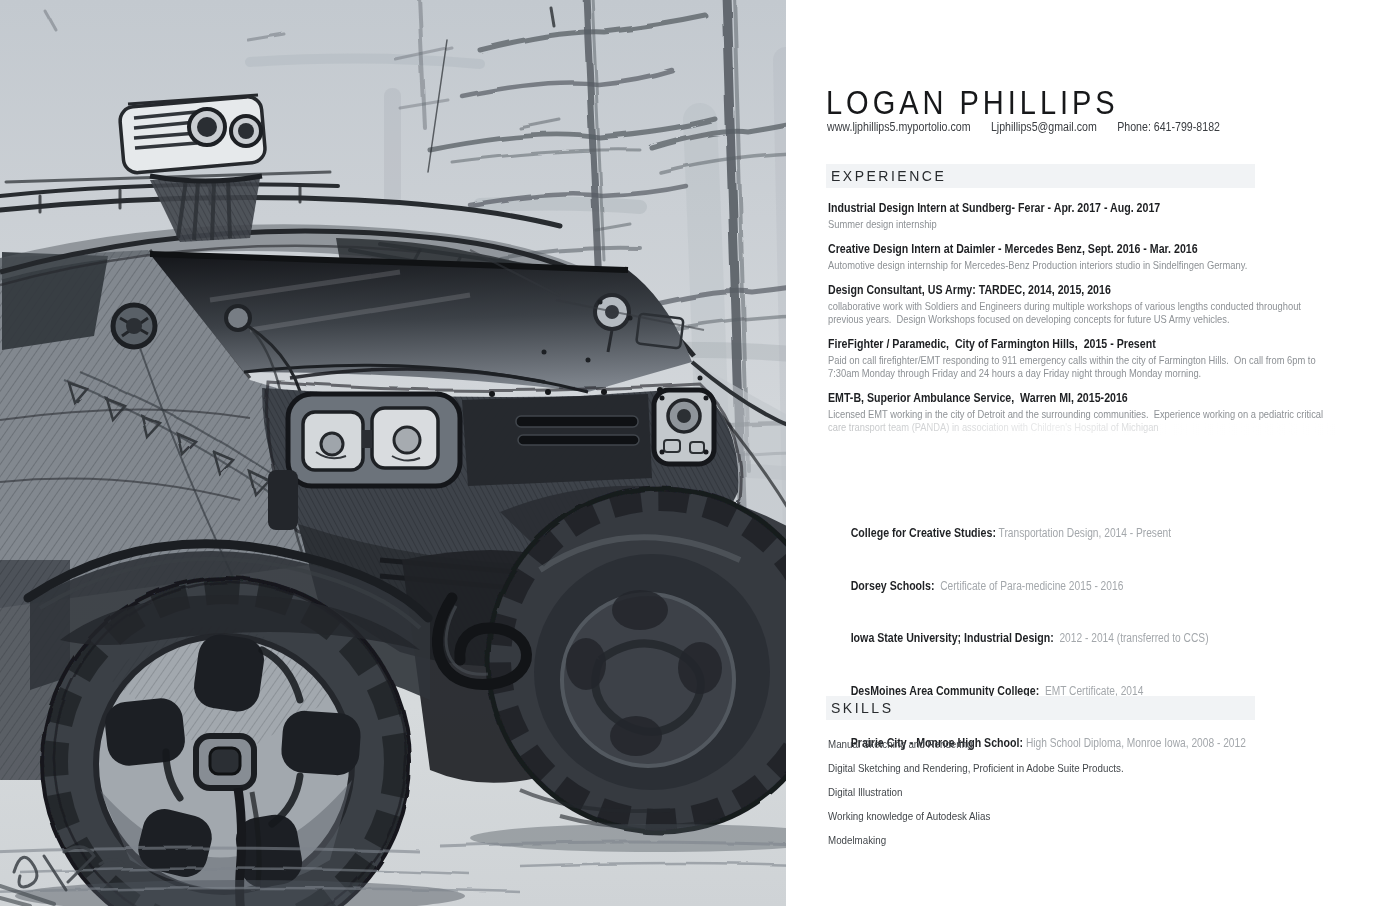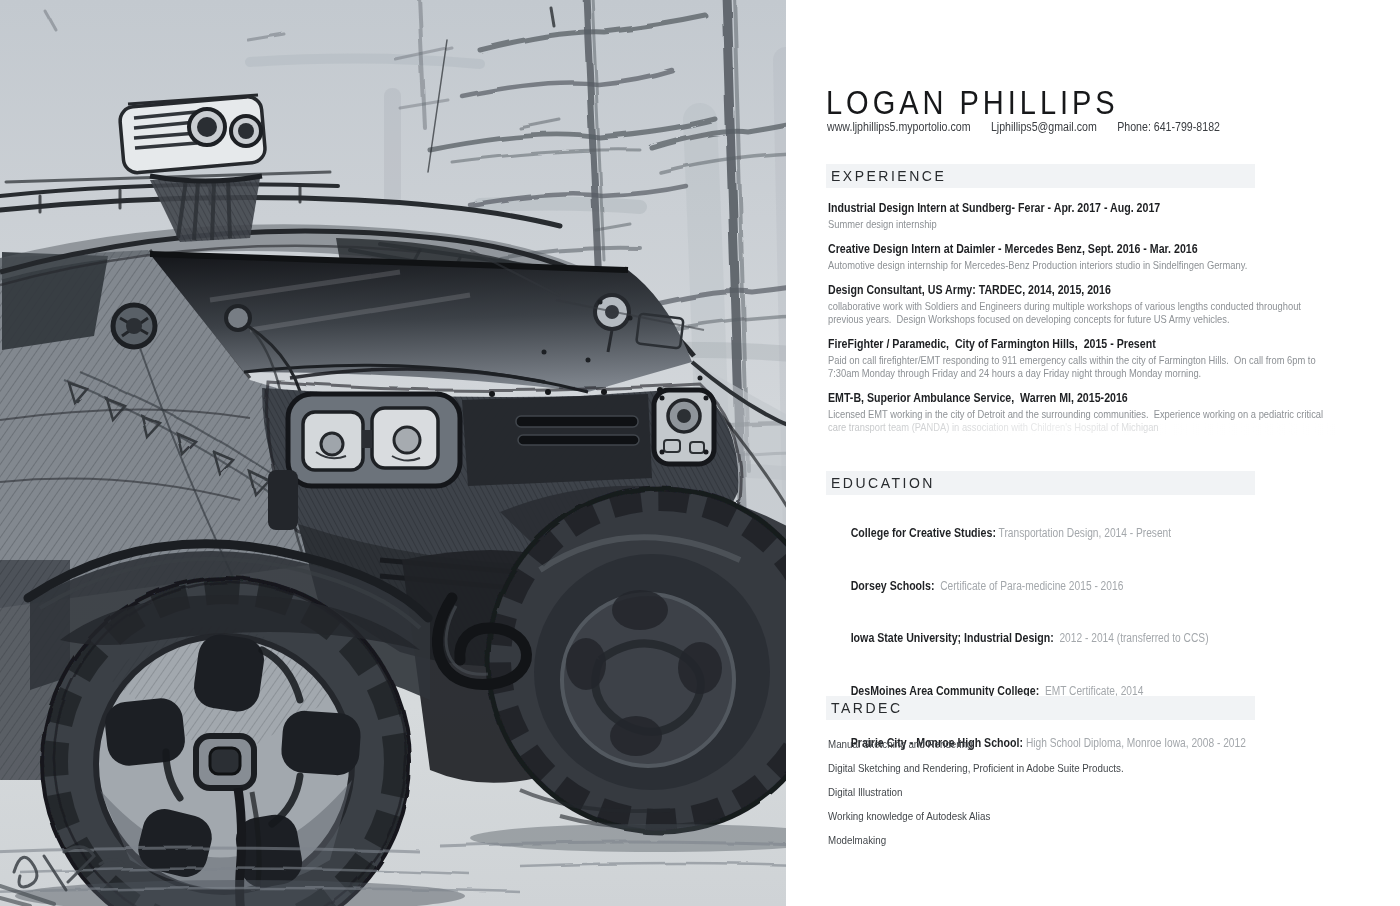--- a/index.html
+++ b/index.html
@@ -354,44 +354,41 @@
     <div class="exp-item">
       <div class="exp-title">FireFighter / Paramedic,  City of Farmington Hills,  2015 - Present</div>
       <div class="exp-desc">Paid on call firefighter/EMT responding to 911 emergency calls within the city of Farmington Hills.  On call from 6pm to 7:30am Monday through Friday and 24 hours a day Friday night through Monday morning.</div>
     </div>
     <div class="exp-item faded">
       <div class="exp-title">EMT-B, Superior Ambulance Service,  Warren MI, 2015-2016</div>
       <div class="exp-desc">Licensed EMT working in the city of Detroit and the surrounding communities.  Experience working on a pediatric critical care transport team (PANDA) in association with Children's Hospital of Michigan</div>
     </div>
   </div>
 
-  <div class="section-bar" id="bar-education">
-    <span>EDUCATION</span>
-  </div>
 
   <div class="edu-list">
     <div class="edu-row">
       <span class="edu-label">College for Creative Studies:</span><span class="edu-value"> Transportation Design, 2014 - Present</span>
     </div>
     <div class="edu-row">
       <span class="edu-label">Dorsey Schools:</span><span class="edu-value">  Certificate of Para-medicine 2015 - 2016</span>
     </div>
     <div class="edu-row">
       <span class="edu-label">Iowa State University; Industrial Design:</span><span class="edu-value">  2012 - 2014 (transferred to CCS)</span>
     </div>
     <div class="edu-row">
       <span class="edu-label">DesMoines Area Community College:</span><span class="edu-value">  EMT Certificate, 2014</span>
     </div>
     <div class="edu-row">
       <span class="edu-label">Prairie City - Monroe High School:</span><span class="edu-value"> High School Diploma, Monroe Iowa, 2008 - 2012</span>
     </div>
   </div>
 
   <div class="section-bar" id="bar-skills">
-    <span>TARDEC</span>
+    <span>SKILLS</span>
   </div>
 
   <div class="skills-list">
     <div class="skill-item">Manual Sketching and Rendering</div>
     <div class="skill-item">Digital Sketching and Rendering, Proficient in Adobe Suite Products.</div>
     <div class="skill-item">Digital Illustration</div>
     <div class="skill-item">Working knowledge of Autodesk Alias</div>
     <div class="skill-item">Modelmaking</div>
   </div>
 

